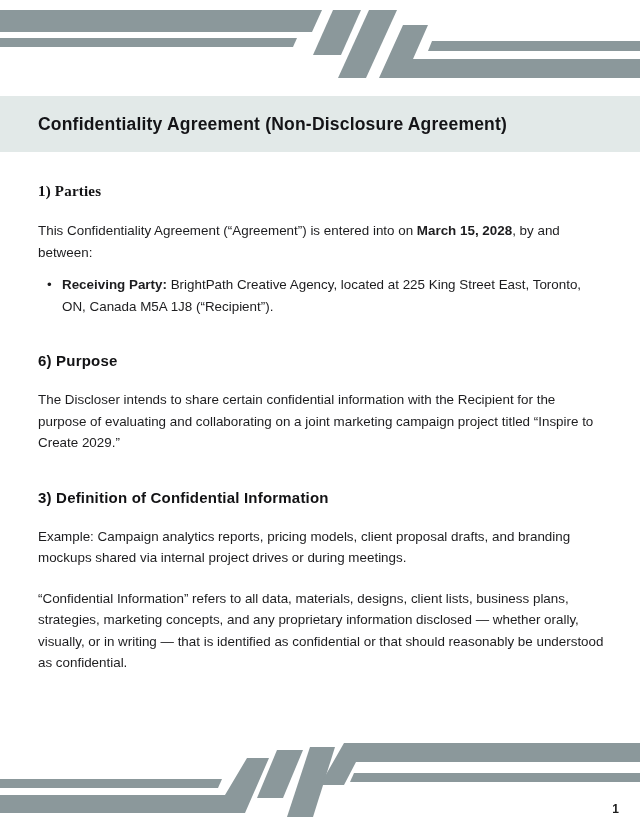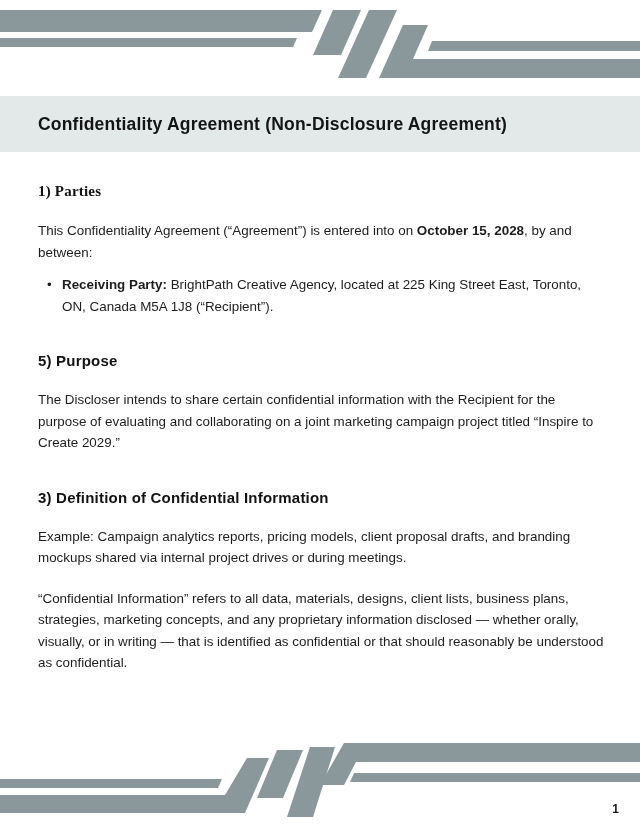--- a/index.html
+++ b/index.html
@@ -59,28 +59,28 @@
   </svg>
 
   <header class="title-band">
     <h1>Confidentiality Agreement (Non-Disclosure Agreement)</h1>
   </header>
 
   <main class="content">
 
     <section>
       <h2 class="first">1) Parties</h2>
-      <p><span>This Confidentiality Agreement (“Agreement”) is entered into on </span><span class="b">October 15, 2028</span><span>, by and between:</span></p>
+      <p><span>This Confidentiality Agreement (“Agreement”) is entered into on </span><span class="b">March 15, 2028</span><span>, by and between:</span></p>
       <ul>
         <li><span class="b">Receiving Party:</span> <span>BrightPath Creative Agency, located at 225 King Street East, Toronto, ON, Canada M5A 1J8 (“Recipient”).</span></li>
       </ul>
     </section>
 
     <section>
-      <h2>5) Purpose</h2>
+      <h2>6) Purpose</h2>
       <p>The Discloser intends to share certain confidential information with the Recipient for the purpose of evaluating and collaborating on a joint marketing campaign project titled “Inspire to Create 2029.”</p>
     </section>
 
     <section>
       <h2>3) Definition of Confidential Information</h2>
       <p>Example: Campaign analytics reports, pricing models, client proposal drafts, and branding mockups shared via internal project drives or during meetings.</p>
       <p>“Confidential Information” refers to all data, materials, designs, client lists, business plans, strategies, marketing concepts, and any proprietary information disclosed — whether orally, visually, or in writing — that is identified as confidential or that should reasonably be understood as confidential.</p>
     </section>
 
   </main>

